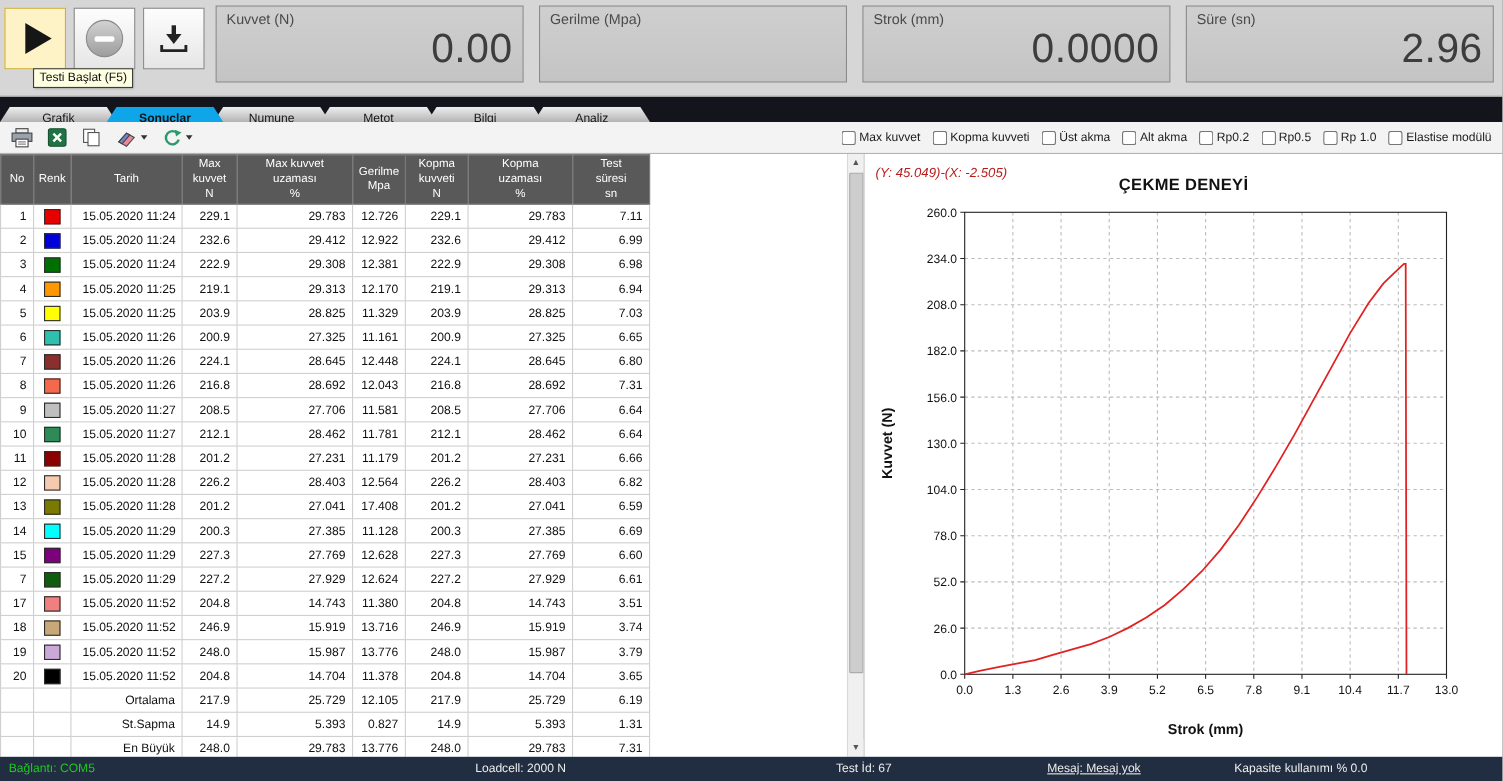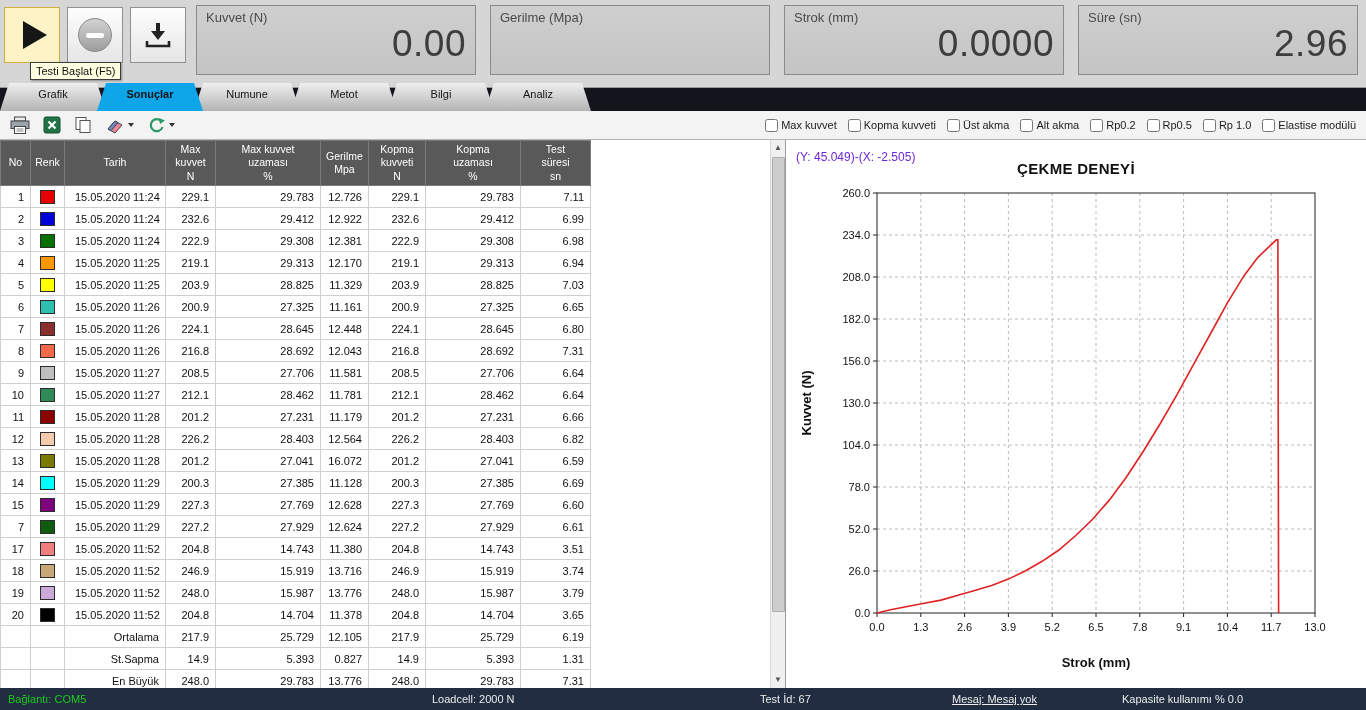--- a/index.html
+++ b/index.html
@@ -19,21 +19,21 @@
   .stop-bar { width:18px; height:5px; background:#fdfdfd; border-radius:2px; }
   .tooltip { position:absolute; left:30px; top:62px; background:#ffffe1; border:1px solid #3c3c3c;
              font-size:11px; color:#111; padding:2px 5px; white-space:nowrap; z-index:20; box-shadow:1px 1px 2px rgba(0,0,0,.35); }
   .readouts { flex:1; display:flex; gap:14px; padding-right:2px; }
   .readout { flex:1; height:70px; background:linear-gradient(#cfcfcf,#c4c4c4); border:1px solid #8a8a8a; padding:4px 9px 2px 9px; }
   .readout-label { font-size:13px; color:#4a4a4a; }
   .readout-value { font-size:37px; color:#3d3d3d; text-align:right; line-height:1.05; letter-spacing:0.5px; }
 
   
   .tabstrip { height:23px; background:#14141d; display:flex; align-items:flex-end; }
-  .tab { height:28px; line-height:22px; min-width:106px; text-align:center; font-size:11px; color:#151515;
+  .tab { height:14px; line-height:22px; min-width:106px; text-align:center; font-size:11px; color:#151515;
          background:linear-gradient(#efefef,#b3b3b3); clip-path:polygon(9px 0, calc(100% - 9px) 0, 100% 100%, 0 100%);
          margin-right:-9px; cursor:pointer; position:relative; }
   .tab.active { background:#0ea5e9; font-weight:bold; z-index:3; }
 
   
   .toolbar { height:29px; background:#f3f3f3; border-bottom:1px solid #b3b3b3; display:flex; align-items:center; padding:0 10px 0 6px; gap:5px; }
   .icon-btn { height:24px; display:flex; align-items:center; justify-content:center; padding:0 3px; background:none; border:1px solid transparent; cursor:pointer; }
   .dd-arrow { width:0; height:0; border-left:3px solid transparent; border-right:3px solid transparent; border-top:4px solid #333; margin-left:3px; }
   .checkboxes { margin-left:auto; display:flex; align-items:center; gap:11px; font-size:11px; color:#1c1c1c; }
   .cb { display:flex; align-items:center; gap:3px; cursor:pointer; white-space:nowrap; }
@@ -52,21 +52,21 @@
   .results td.sum-label { text-align:right; }
   .swatch { width:15px; height:14px; margin:0 auto; border:1px solid #2c2c2c; }
 
   .vscroll { position:absolute; top:0; right:0; width:15px; height:100%; background:#f0f0f0; border-left:1px solid #d8d8d8;
              display:flex; flex-direction:column; align-items:center; }
   .vs-btn { width:15px; height:16px; background:#f0f0f0; border:none; color:#555; font-size:8px; line-height:16px; cursor:pointer; padding:0; }
   .vs-thumb { width:13px; height:455px; background:#cdcdcd; border:1px solid #ababab; border-radius:1px; margin-top:1px; cursor:grab; }
 
   
   .chart-panel { flex:1; background:#fff; position:relative; }
-  .coord { position:absolute; left:10px; top:10px; font-size:12px; color:#6d28d9; }
+  .coord { position:absolute; left:10px; top:10px; font-size:12px; color:#b91c1c;font-style:italic; }
   .chart-title { text-align:center; font-size:15px; font-weight:bold; color:#111; padding-top:20px; letter-spacing:0.3px; }
   .chart-svg { display:block; margin:2px auto 0; }
   .grid  { stroke:#bcbcbc; stroke-width:1; stroke-dasharray:3 3; }
   .tick  { stroke:#222; stroke-width:1; }
   .frame { fill:none; stroke:#222; stroke-width:1; }
   .xt,.yt { font-size:11px; fill:#111; }
   .alabel { font-size:13px; font-weight:bold; fill:#111; }
   .curve { fill:none; stroke:#e02222; stroke-width:1.6; }
 
   
@@ -399,21 +399,21 @@
               <td class="num">6.82</td>
             </tr>
             <tr>
        <td class="no">13</td>
        <td>
                 <div class="swatch" style="background:#7a7a00"></div>
               </td>
        <td class="date">15.05.2020 11:28</td>
               <td class="num">201.2</td>
               <td class="num">27.041</td>
-              <td class="num">16.072</td>
+              <td class="num">17.408</td>
               <td class="num">201.2</td>
               <td class="num">27.041</td>
               <td class="num">6.59</td>
             </tr>
             <tr>
        <td class="no">14</td>
        <td>
                 <div class="swatch" style="background:#00ffff"></div>
               </td>
        <td class="date">15.05.2020 11:29</td>

